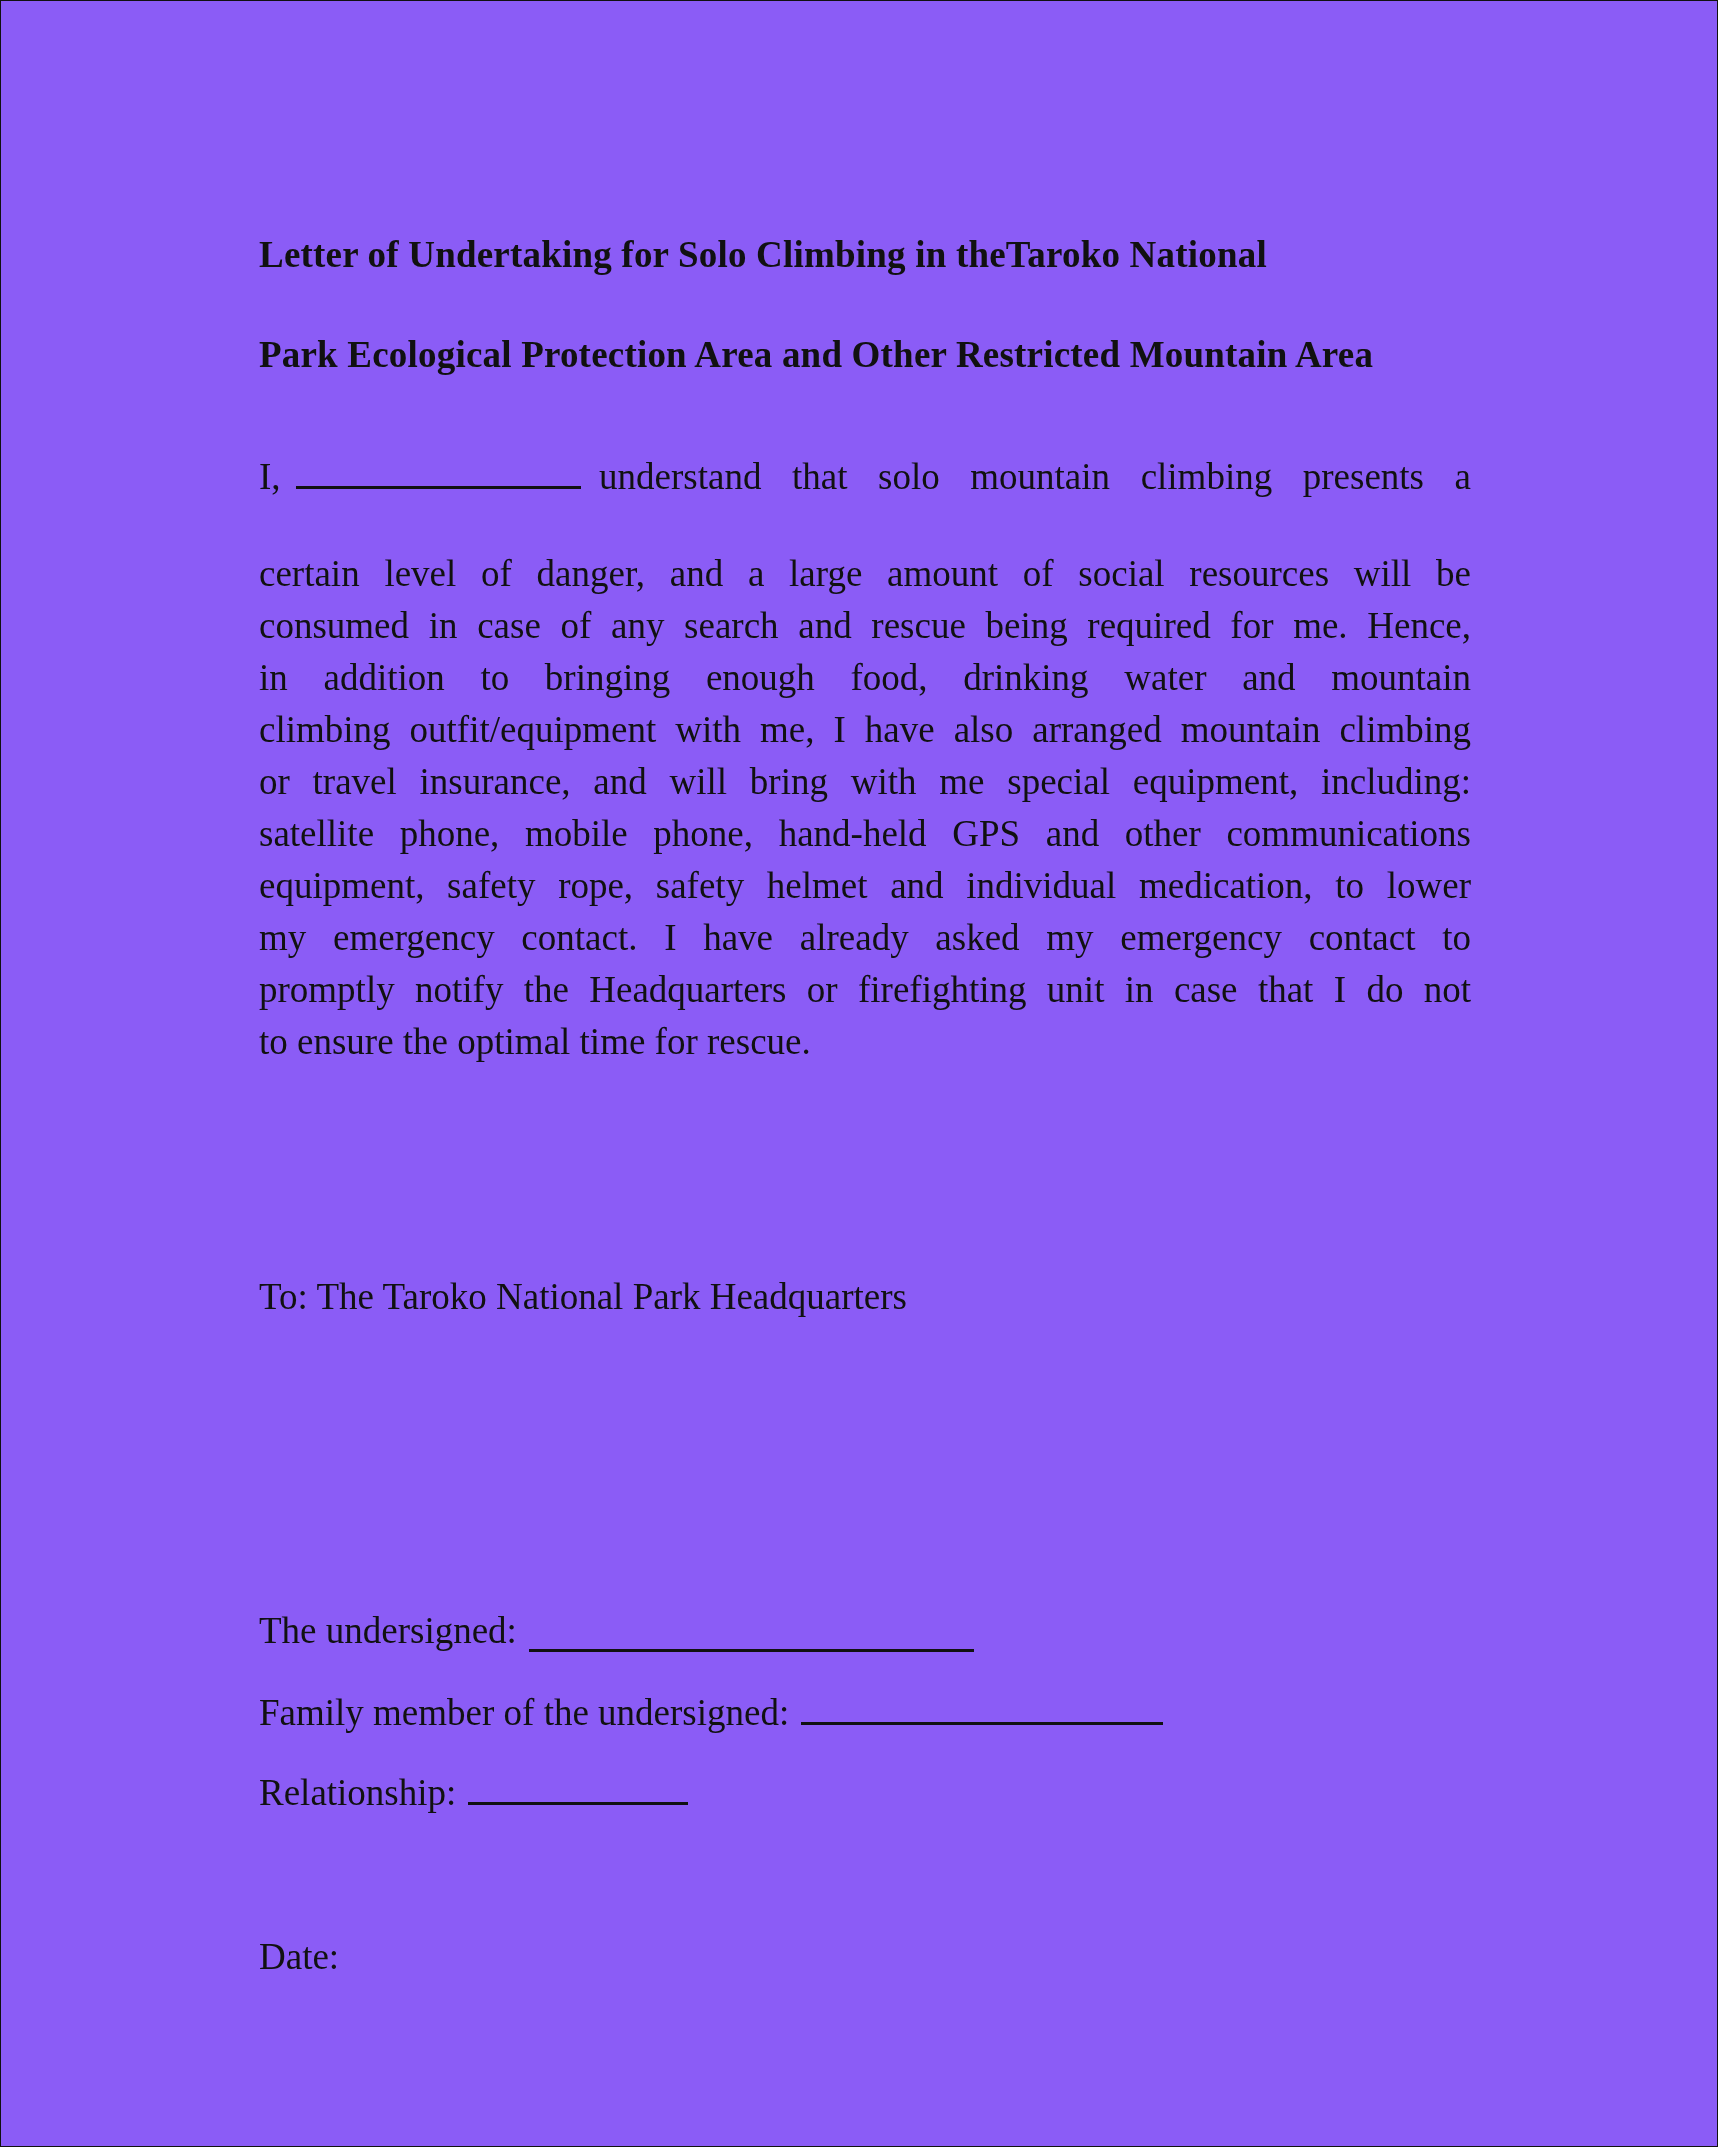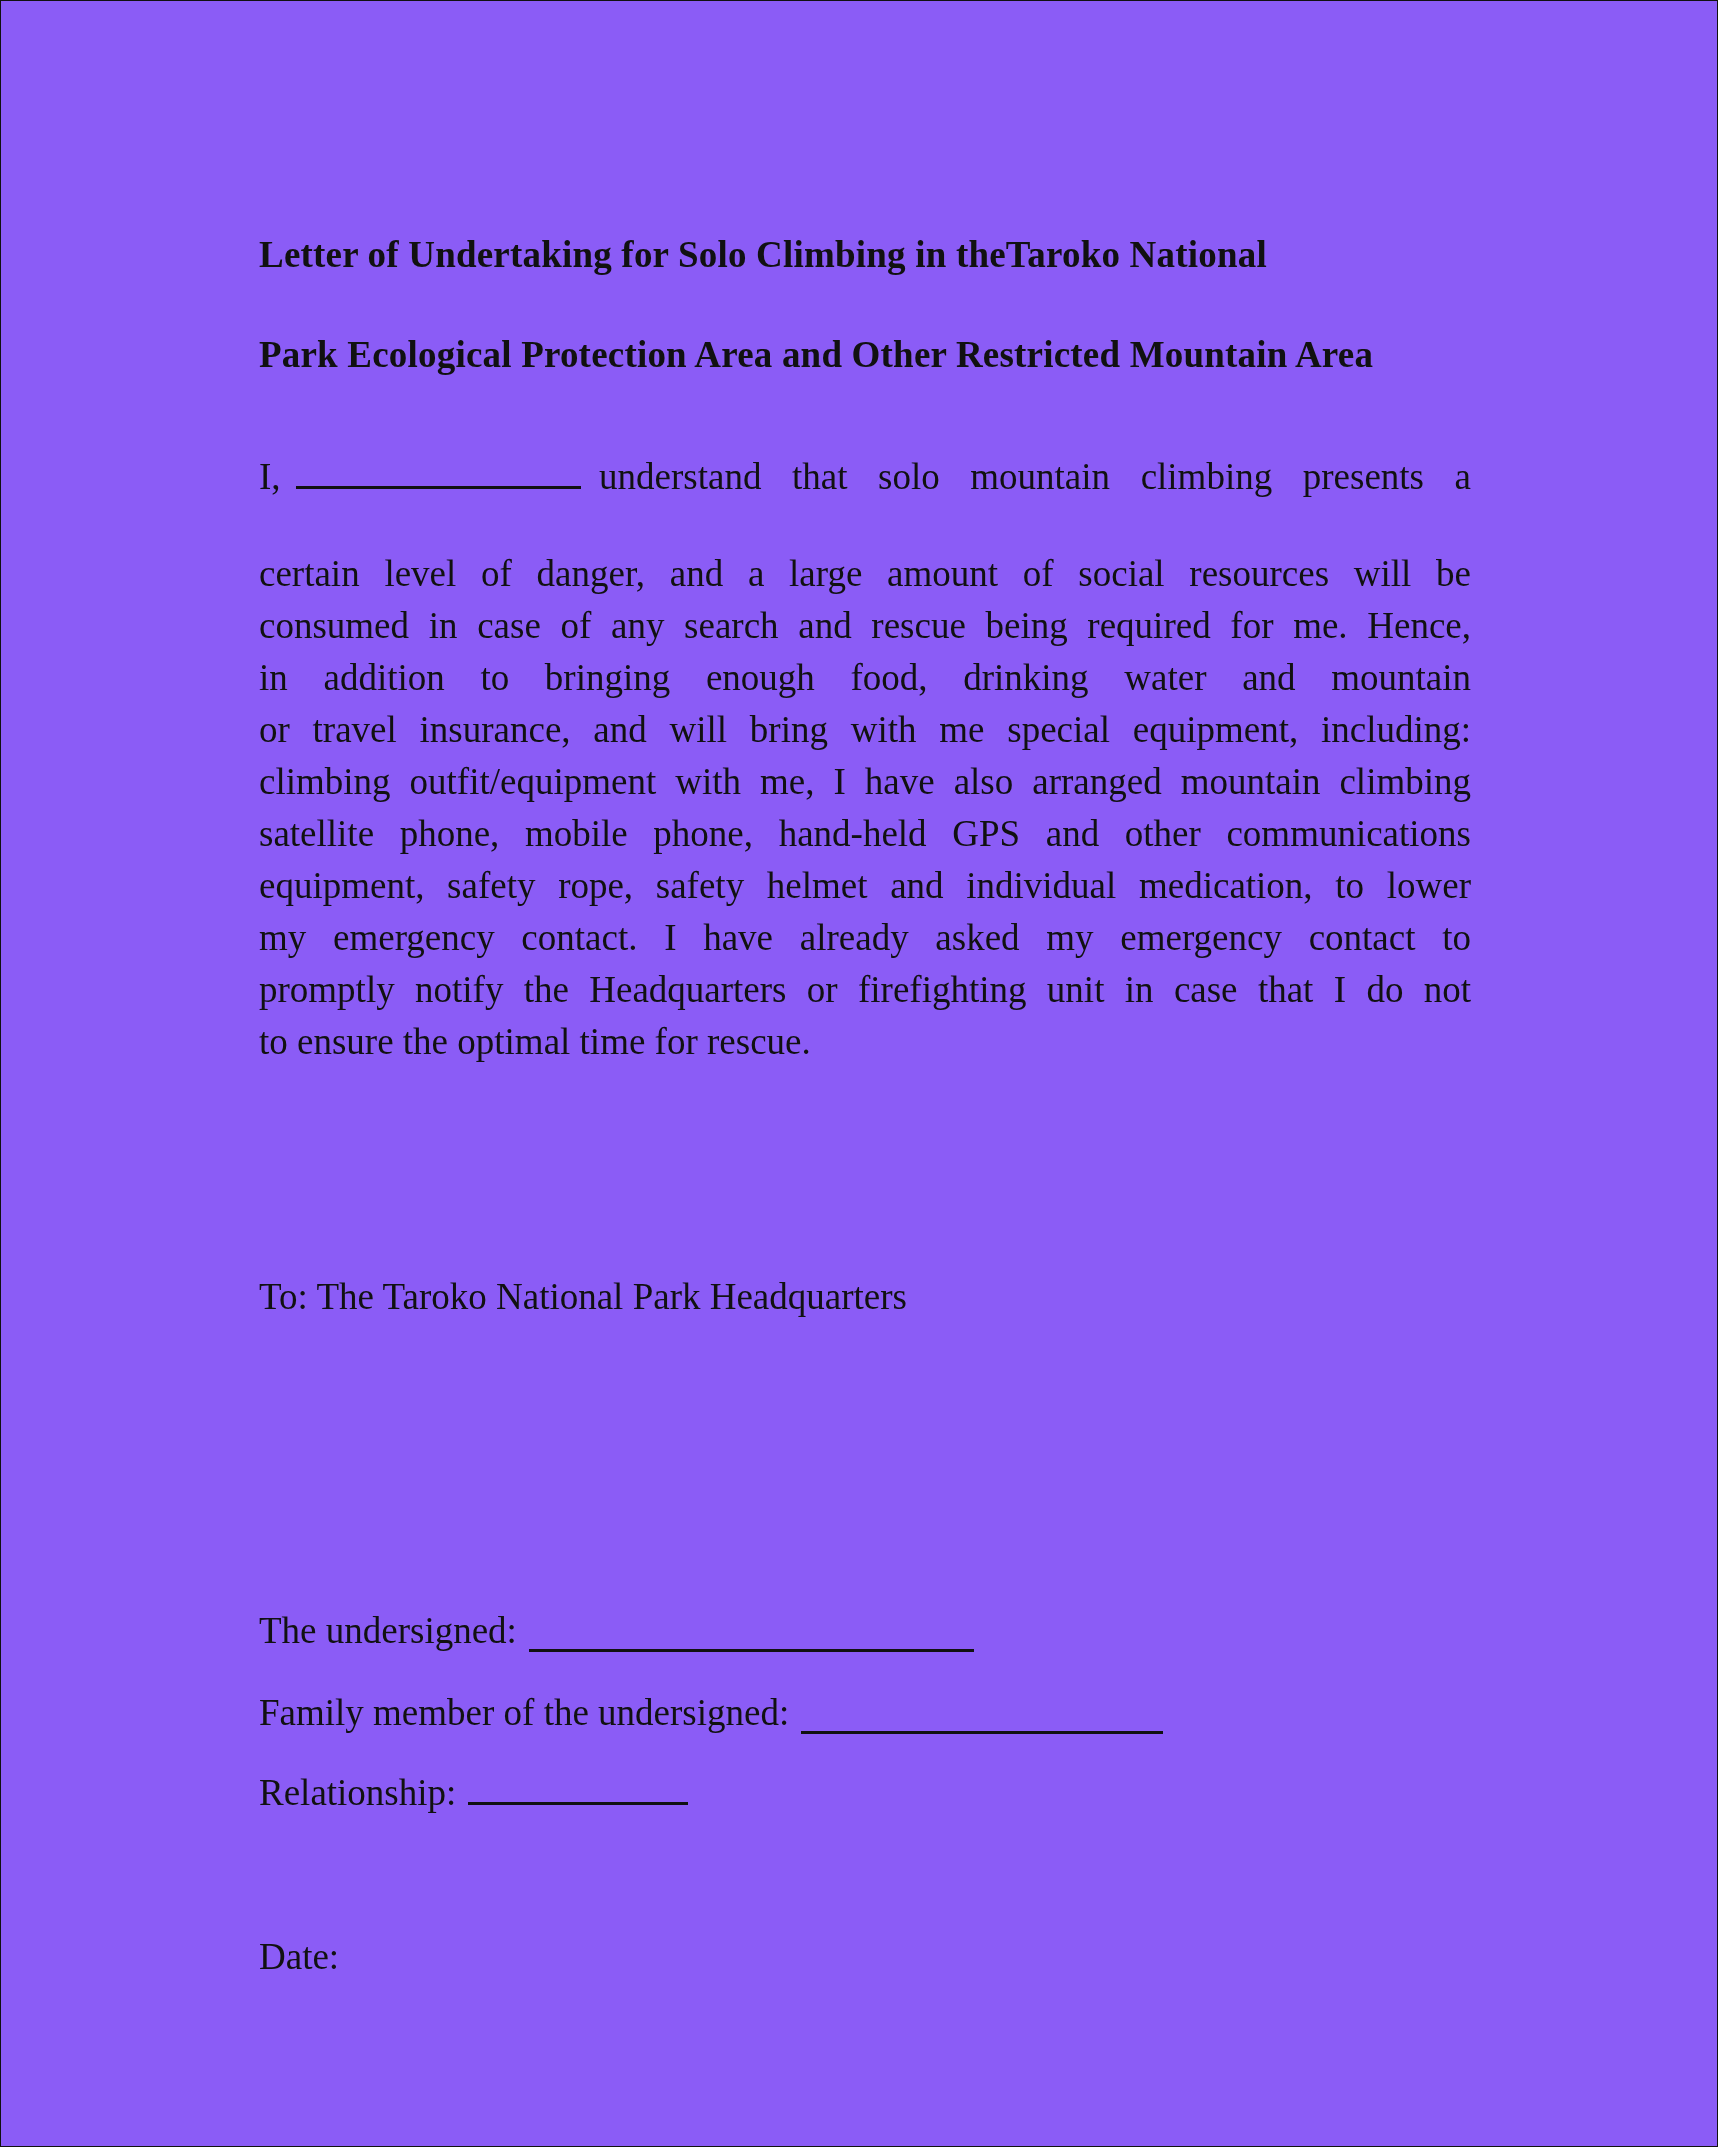--- a/index.html
+++ b/index.html
@@ -37,43 +37,43 @@
     .to-line {
       position: absolute; left: 258px; top: 1274px;
       font-size: 37px; white-space: nowrap;
     }
     .sig-row {
       position: absolute; left: 258px; font-size: 37px; white-space: nowrap;
       display: flex; align-items: baseline;
     }
     .sig-row .line { display: inline-block; border-bottom: 3.4px solid #111; height: 25px; margin-left: 11.7px; }
     .r1 { top: 1608px; align-items: flex-end; } .r1 .line { width: 445px; }
-    .r2 { top: 1690px; align-items: flex-end; } .r2 .line { width: 362px; }
+    .r2 { top: 1690px; } .r2 .line { width: 362px; }
     .r3 { top: 1770px; text-align: right; } .r3 .line { width: 220px; }
     .date { position: absolute; left: 258px; top: 1934px; font-size: 37px; white-space: nowrap; }
   </style>
 </head>
 <body>
 
 <div class="page">
   <div class="title-line t1">Letter of Undertaking for Solo  Climbing in theTaroko National</div>
   <div class="title-line t2">Park Ecological Protection Area and Other Restricted Mountain Area</div>
 
   <div class="intro">
     <span>I,</span>
     <span class="blank"></span>
     <span class="rest">understand that solo mountain climbing presents a</span>
   </div>
 
   <div class="body-para">
     <span class="body-line">certain level of danger, and a large amount of social resources will be</span>
     <span class="body-line">consumed in case of any search and rescue being required for me. Hence,</span>
     <span class="body-line">in addition to bringing enough food, drinking water and mountain</span>
+    <span class="body-line">climbing outfit/equipment with me, I have also arranged mountain climbing</span>
     <span class="body-line">or travel insurance, and will bring with me special equipment, including:</span>
-    <span class="body-line">climbing outfit/equipment with me, I have also arranged mountain climbing</span>
     <span class="body-line">satellite phone, mobile phone, hand-held GPS and other communications</span>
     <span class="body-line">equipment, safety rope, safety helmet and individual medication, to lower</span>
     <span class="body-line">my emergency contact. I have already asked my emergency contact to</span>
     <span class="body-line">promptly notify the Headquarters or firefighting unit in case that I do not</span>
     <span class="body-line last">to ensure the optimal time for rescue.</span>
   </div>
 
   <div class="to-line">To: The Taroko National Park Headquarters</div>
 
   <div class="sig-row r1">

